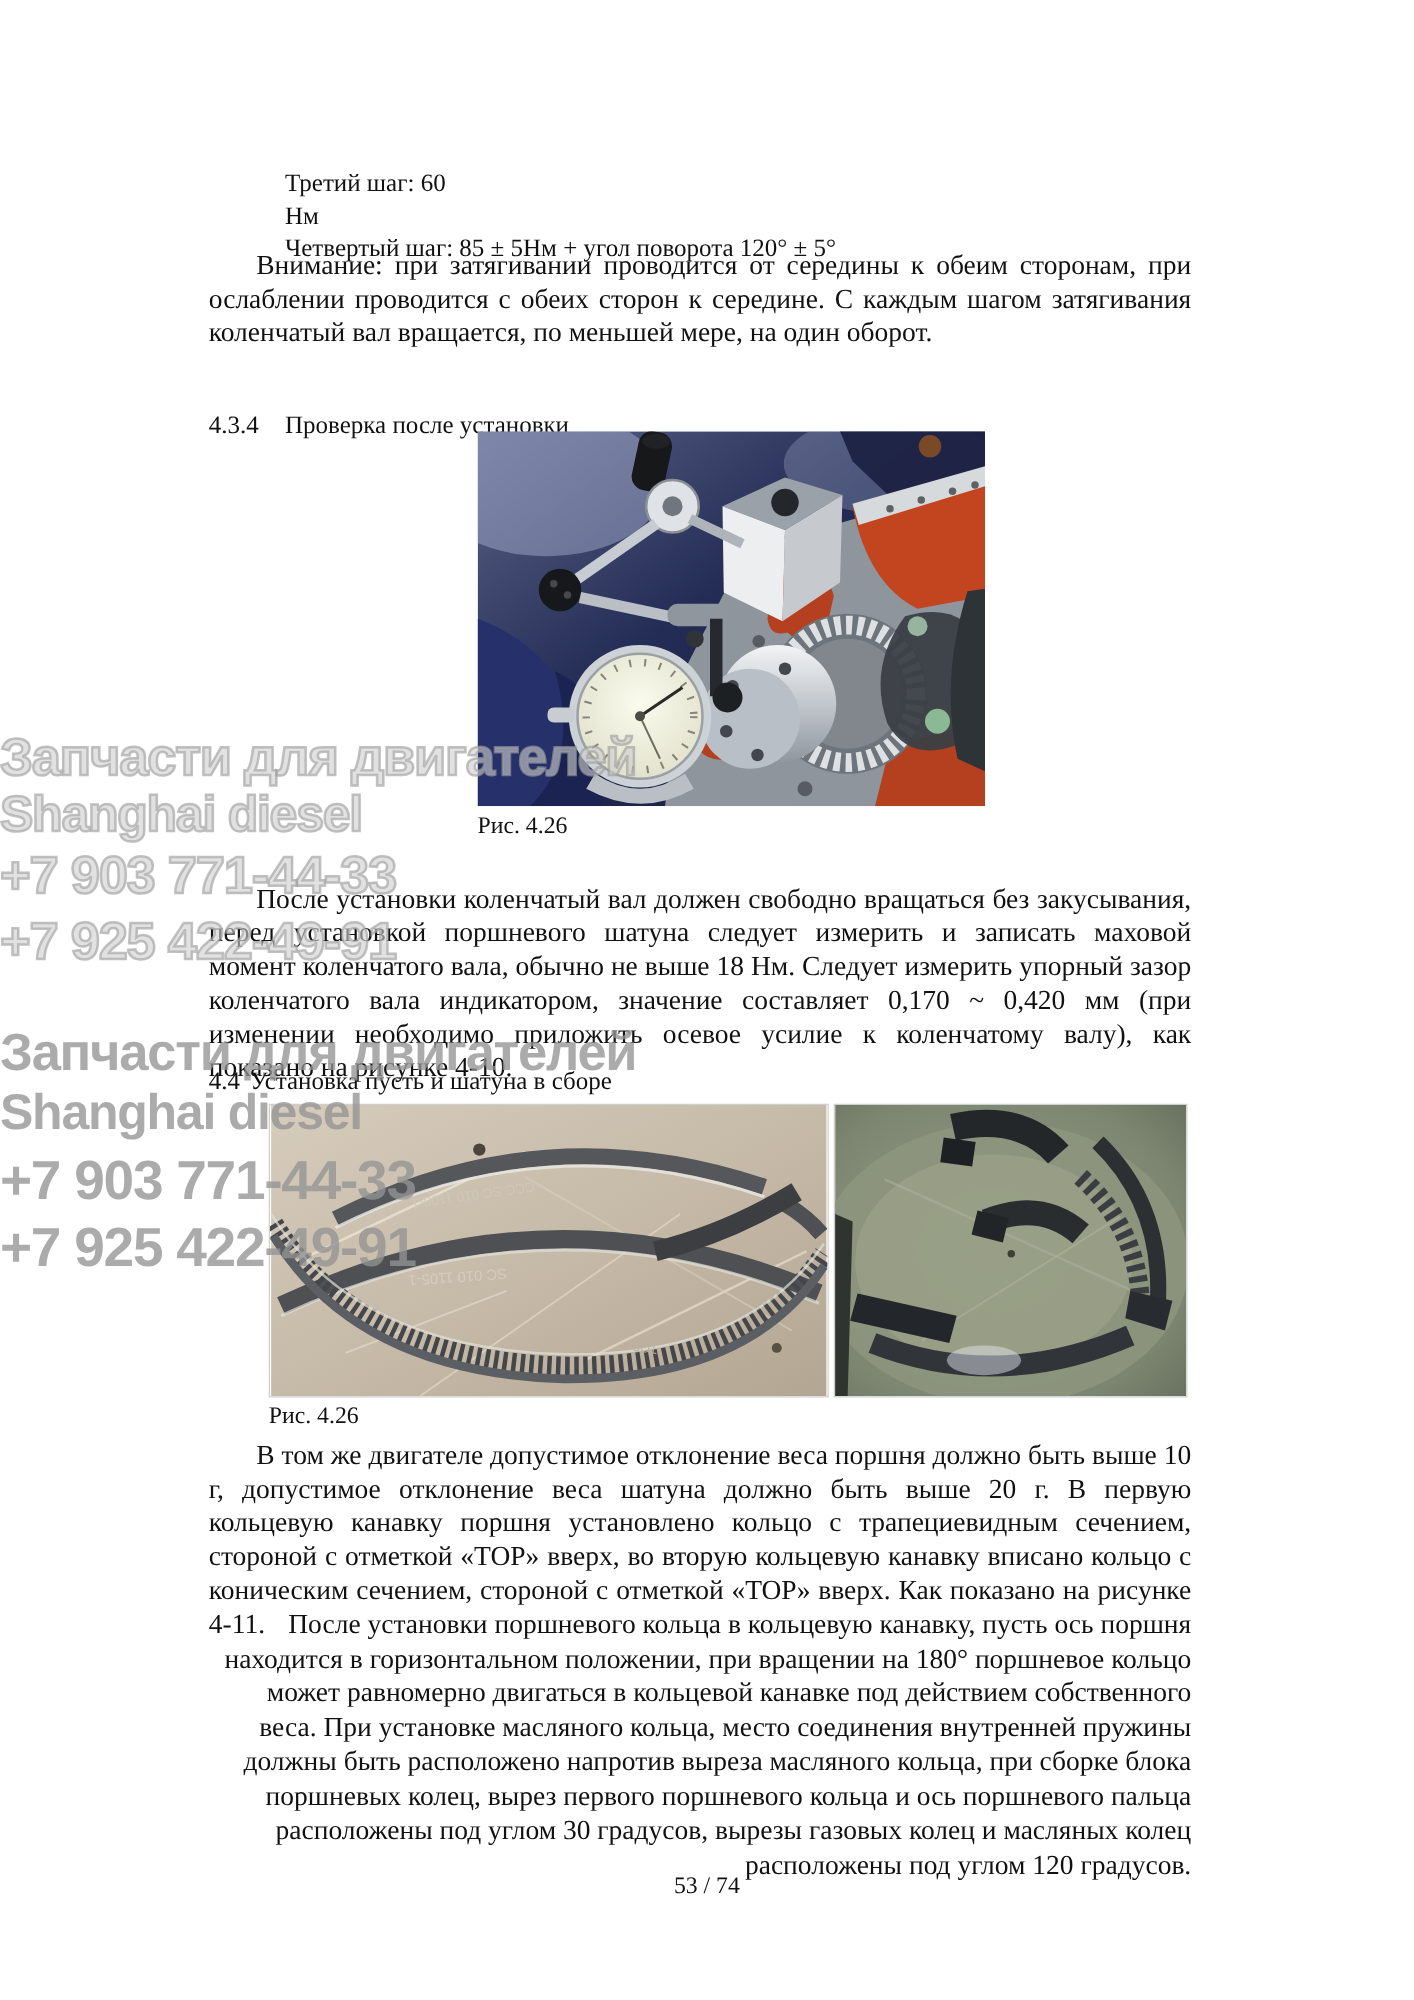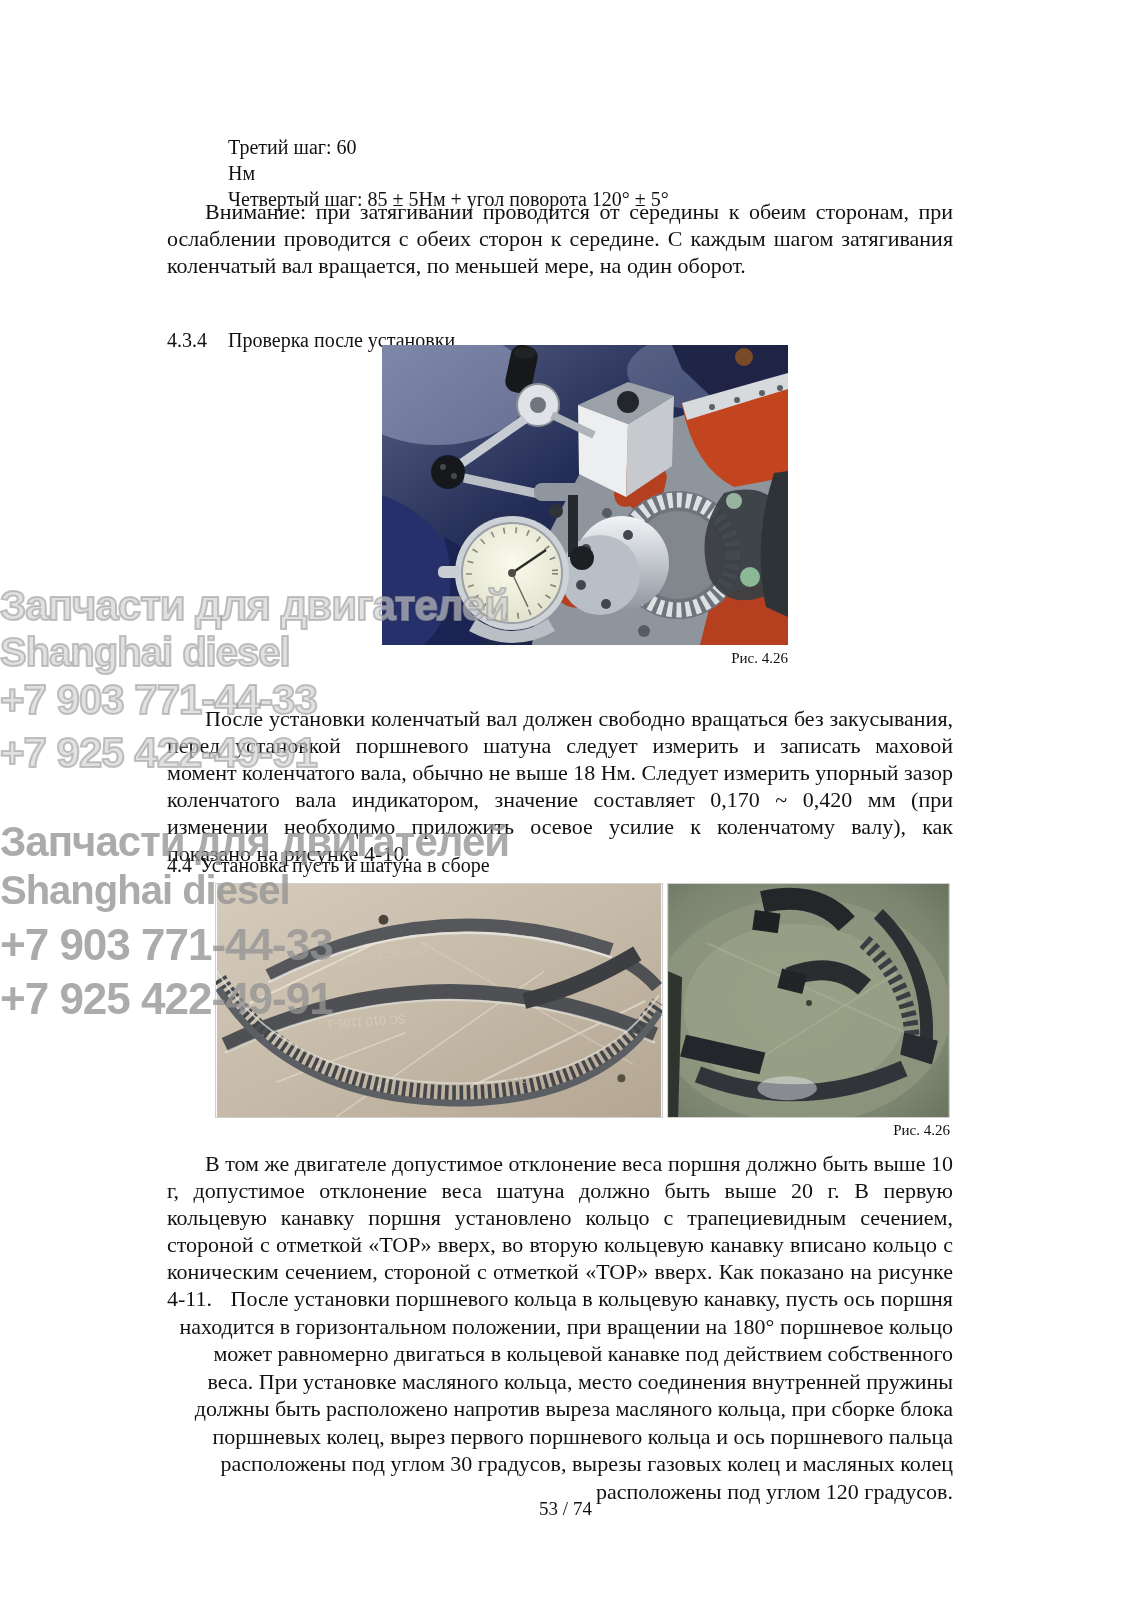--- a/index.html
+++ b/index.html
@@ -18,21 +18,21 @@
   .heading{left:167px;font-size:20px;line-height:24px;white-space:nowrap;}
   .h434{top:328px;}
   .h44{top:853px;}
   .secnum-434{display:inline-block;width:61px;}
   .secnum-44{display:inline-block;width:33px;}
   .photo{overflow:hidden;z-index:1;}
   .photo svg{display:block;width:100%;height:100%;}
   .photo1{left:382px;top:345px;width:406px;height:300px;}
   .photo2L{left:215px;top:883px;width:448px;height:235px;border:1px solid #cfcfcf;box-sizing:border-box;}
   .photo2R{left:667px;top:883px;width:283px;height:235px;border:1px solid #cfcfcf;box-sizing:border-box;}
-  .caption{font-size:15px;text-align:right;z-index:2;}
+  .caption{font-size:19px;text-align:left;z-index:2;}
   .cap1{left:382px;width:406px;top:650px;}
   .cap2{left:215px;width:735px;top:1122px;}
   .footer{left:0;width:1131px;top:1498px;text-align:center;font-size:19px;}
   
   .wm{left:0;width:1131px;text-align:left;z-index:5;pointer-events:none;
       font-family:"Liberation Sans", sans-serif;font-weight:700;letter-spacing:-1px;white-space:nowrap;}
   .wm-outline{color:rgba(255,255,255,0.30);-webkit-text-stroke:2px rgba(158,158,158,0.62);
               text-shadow:0 0 1px rgba(160,160,160,0.45);}
   .wm-solid{color:rgba(148,148,148,0.78);}
   .wm1a{top:582px;font-size:42px;}

